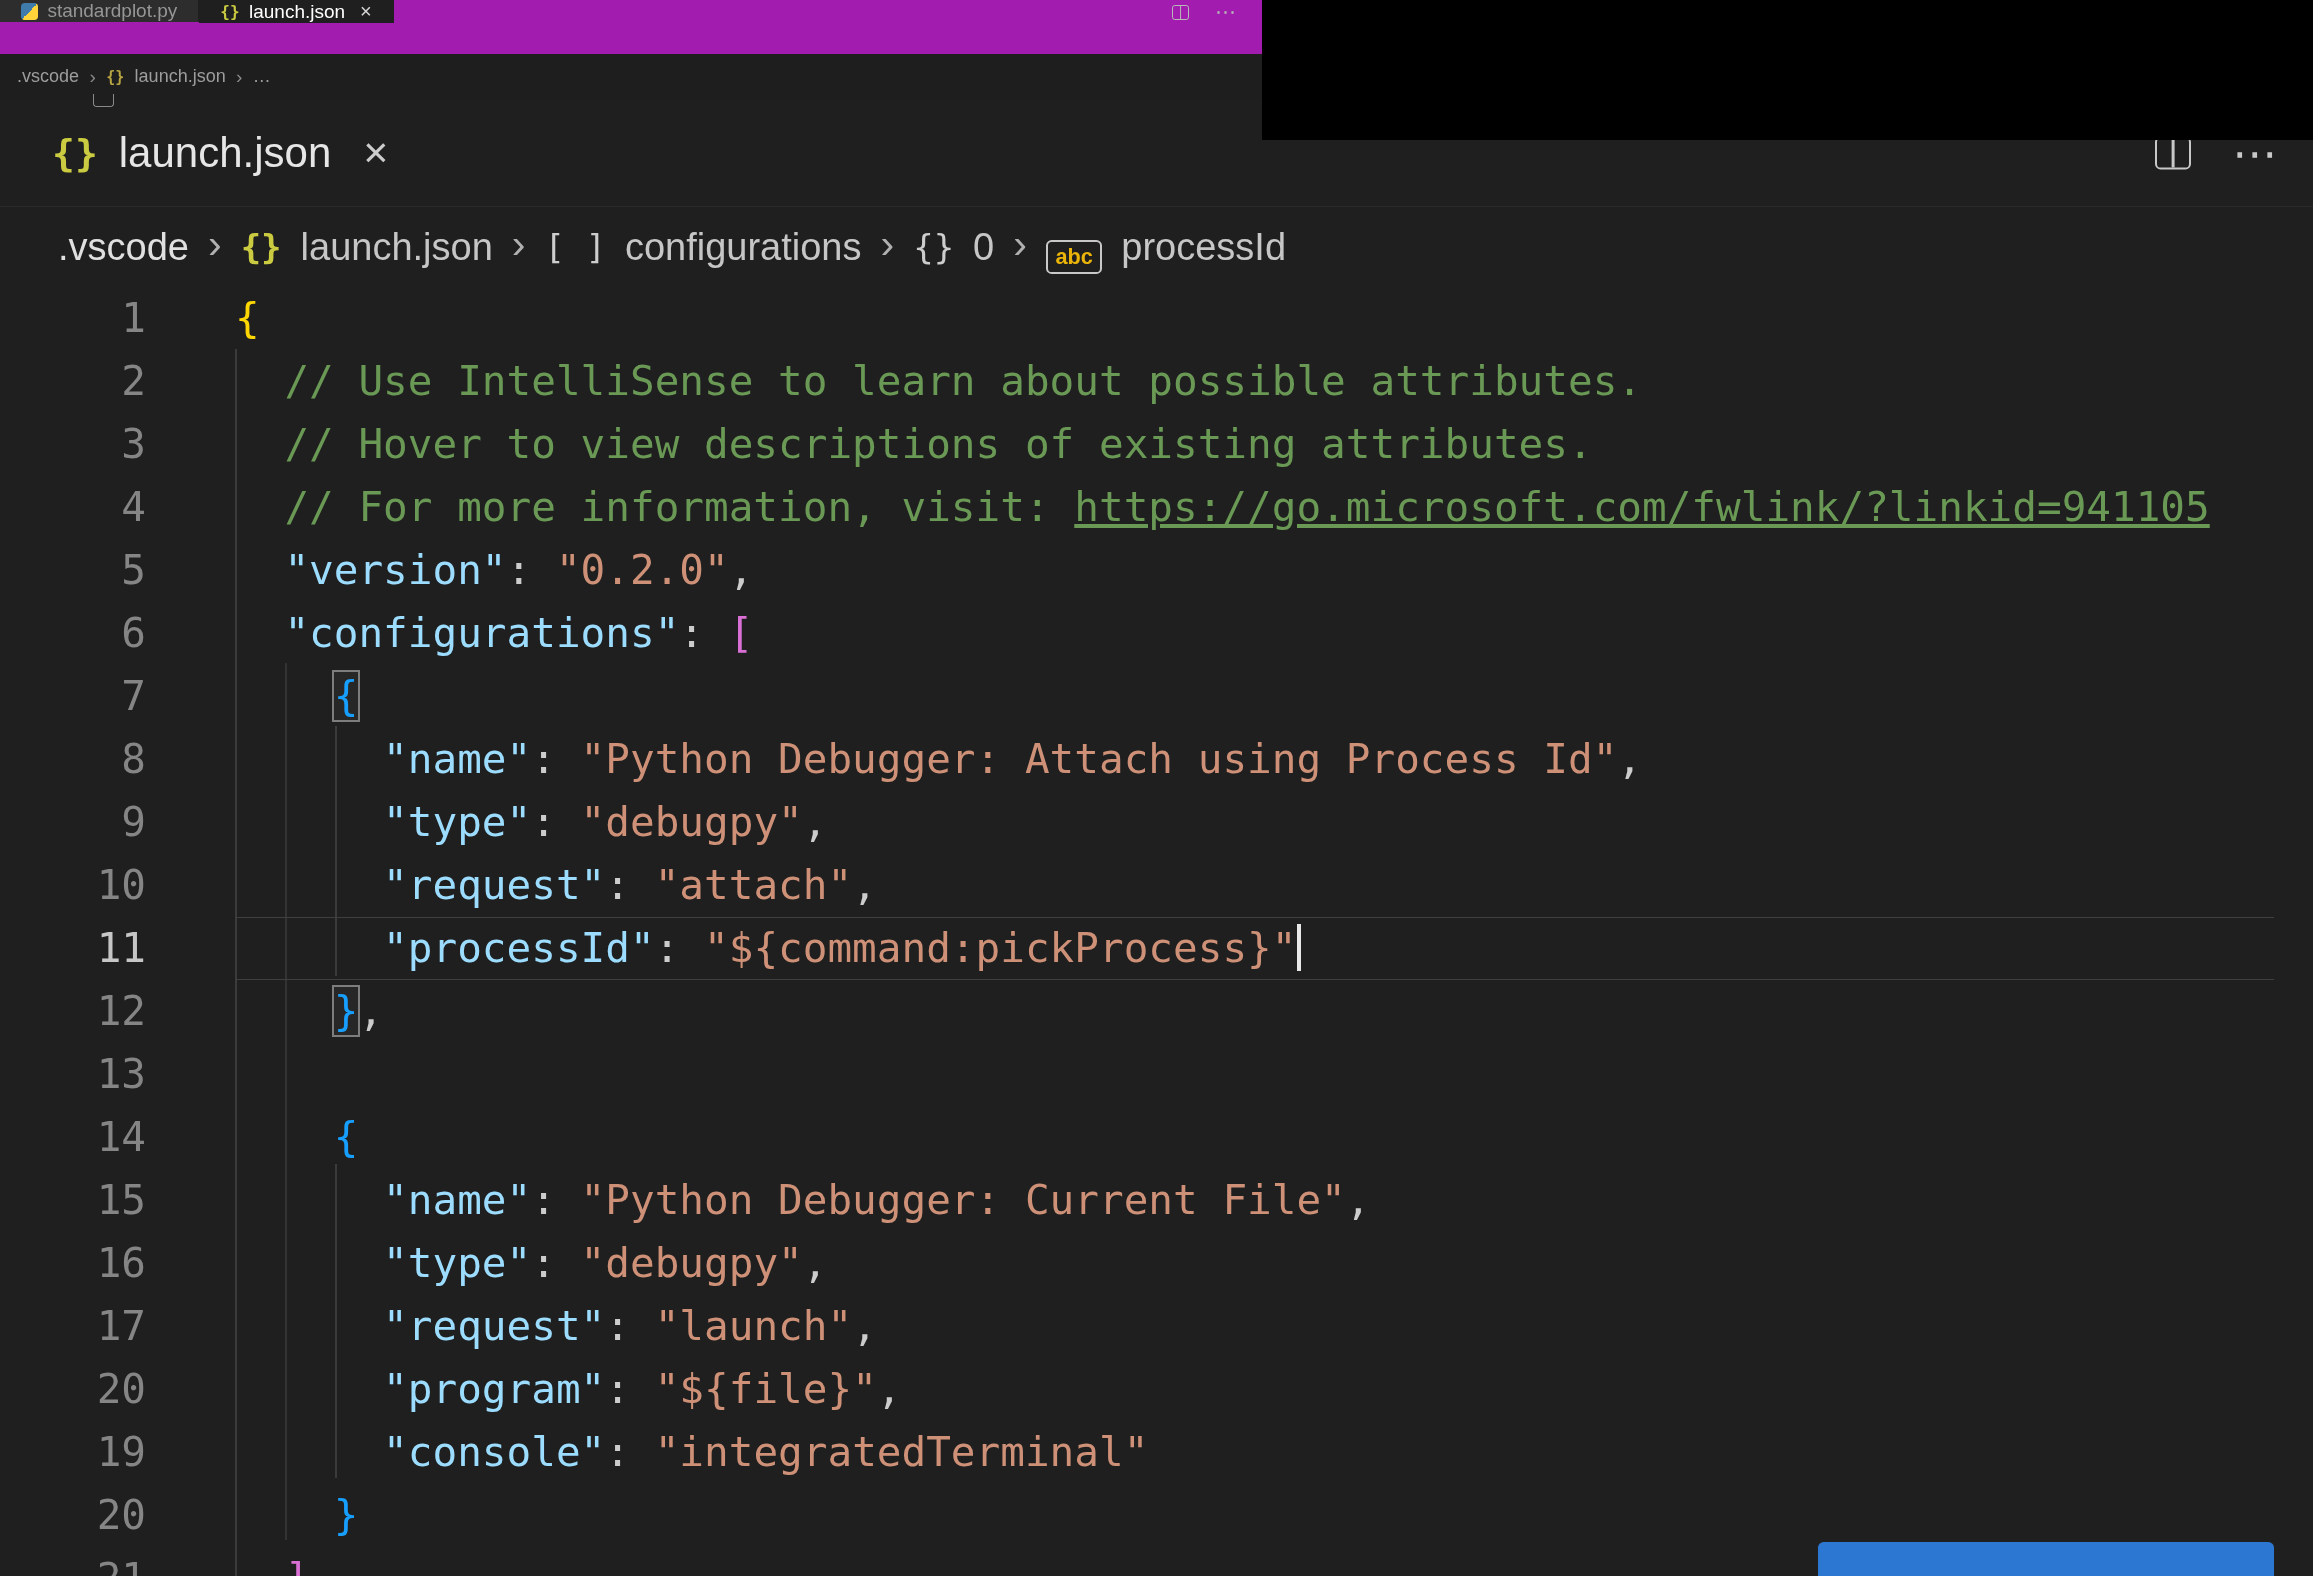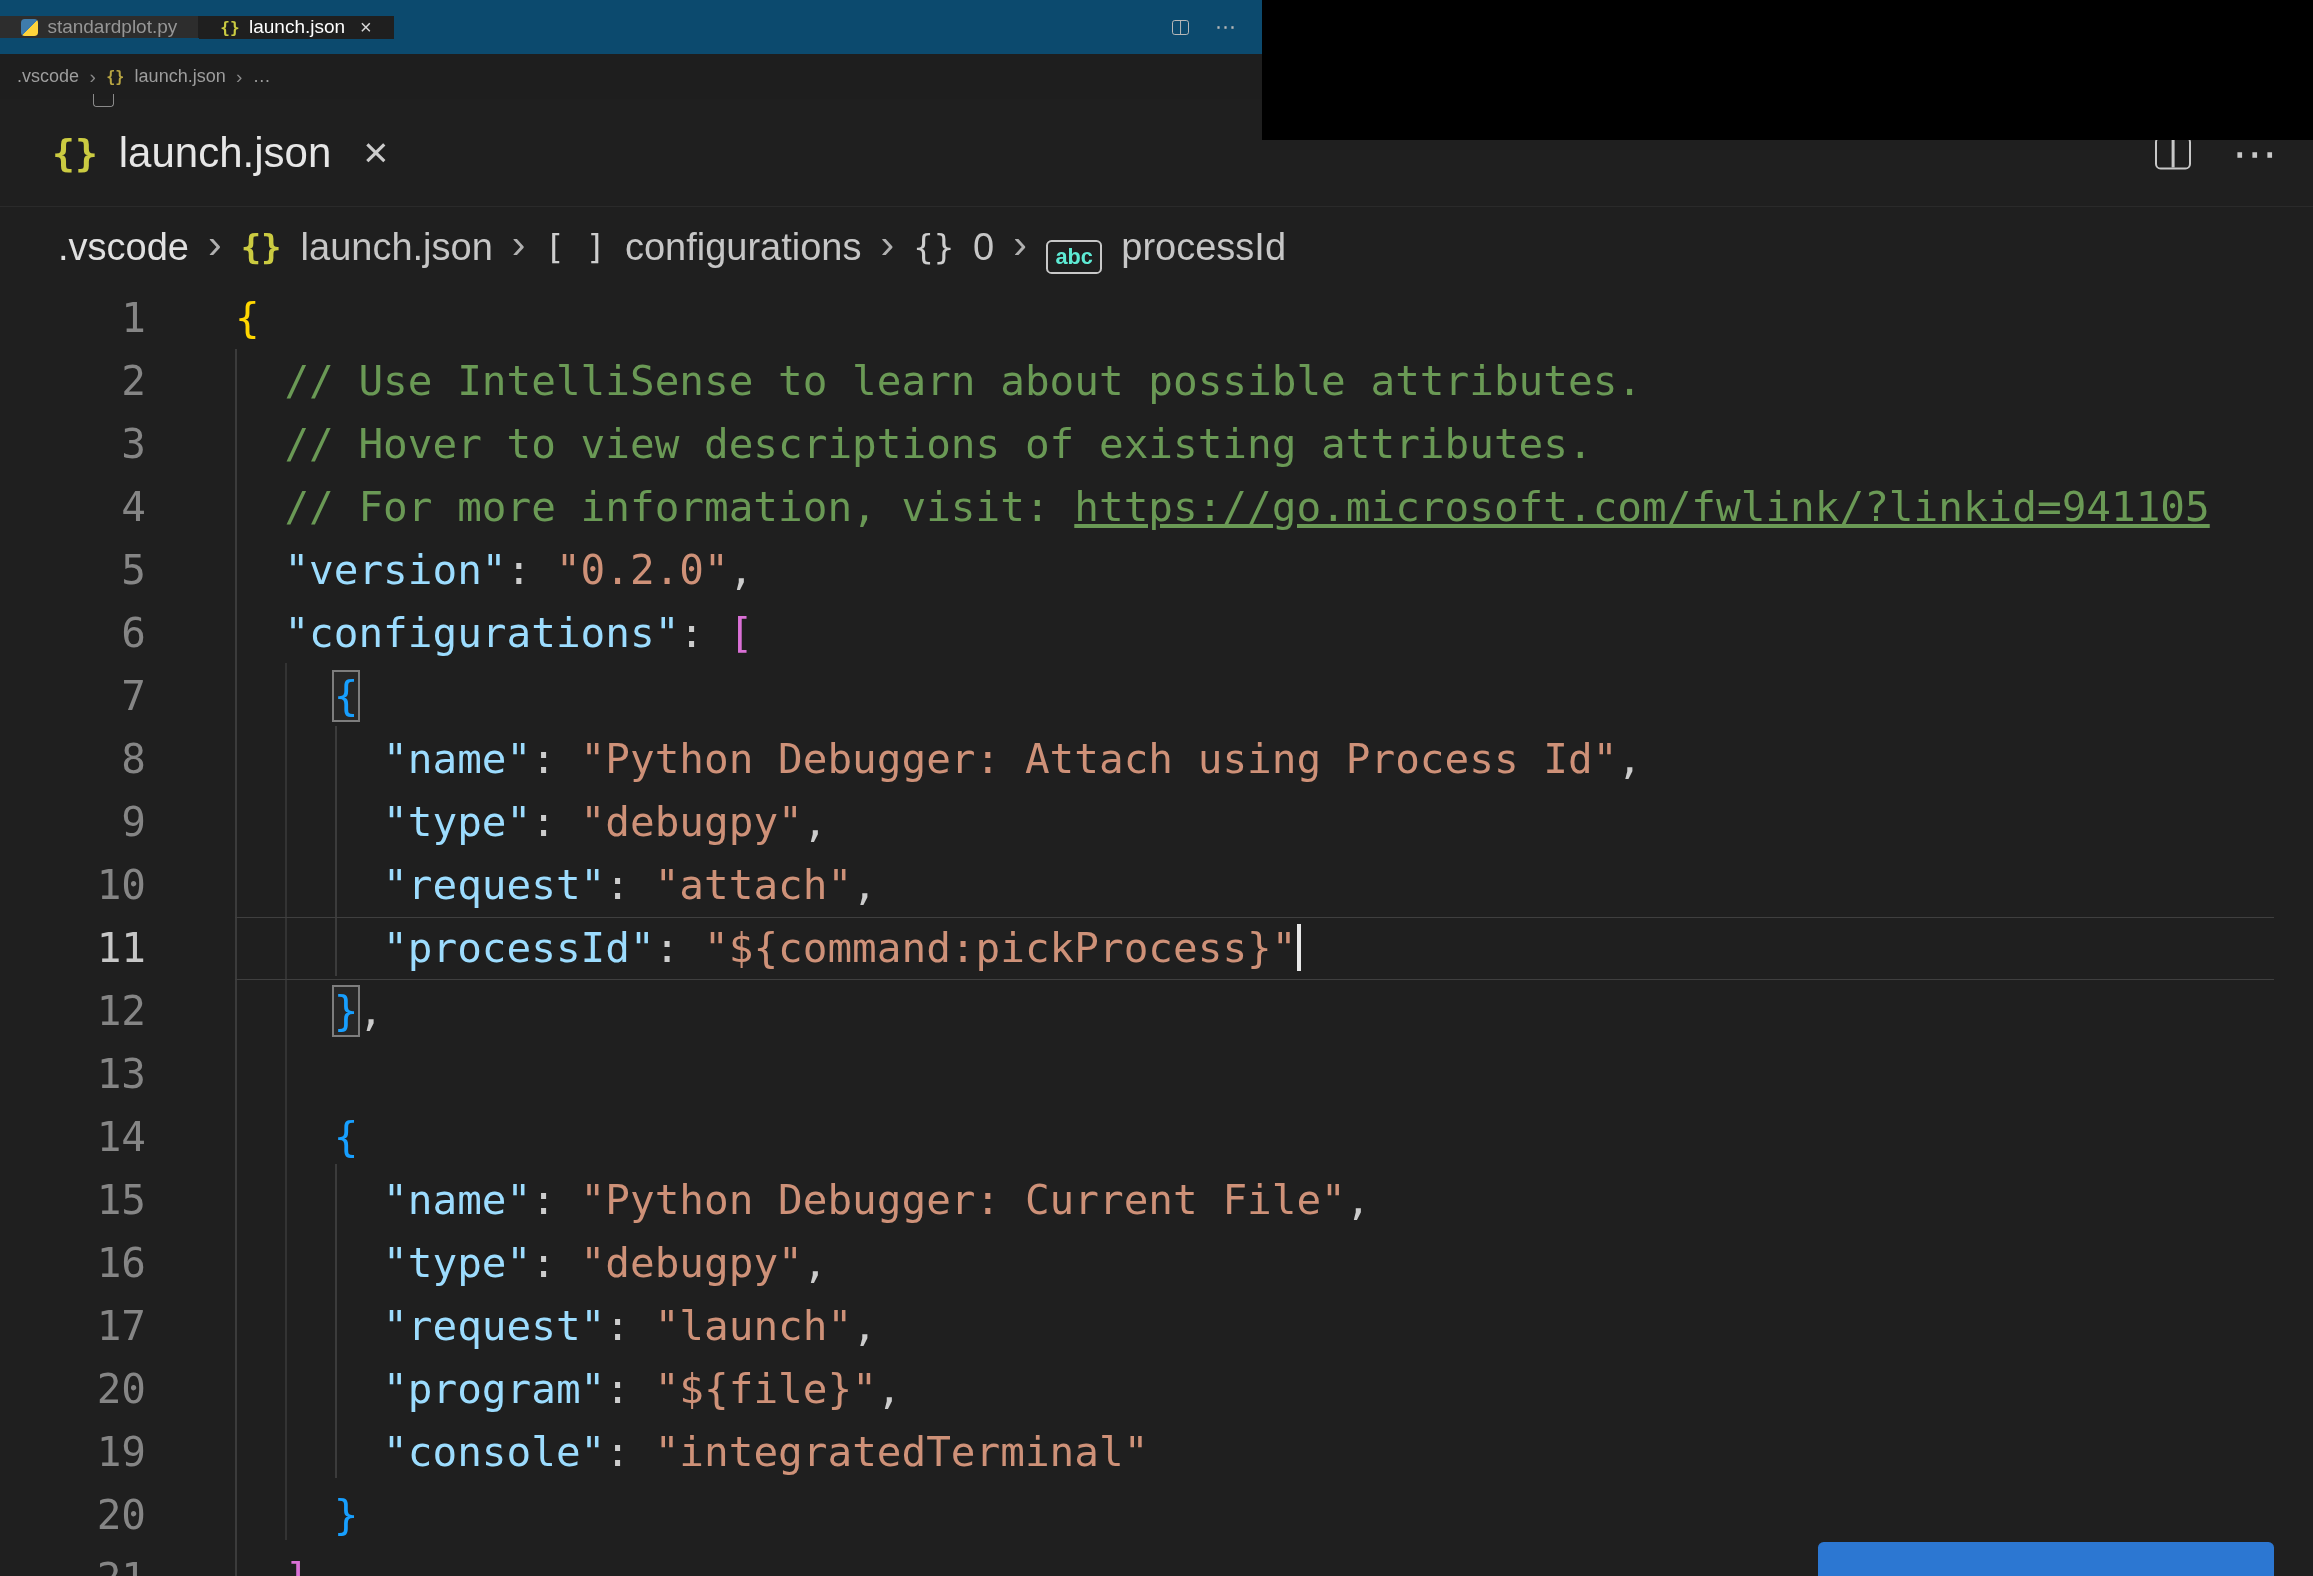--- a/index.html
+++ b/index.html
@@ -1,21 +1,21 @@
 <!DOCTYPE html>
 <html style="font-size:15px"><head>
 <meta charset="utf-8">
 <style>
   * { margin:0; padding:0; box-sizing:border-box; }
   html,body { width:2314px; height:1576px; overflow:hidden; }
   body { background:#1f1f1f; font-family:"Liberation Sans", sans-serif; position:relative; }
 
   
   .mini-bar { position:absolute; left:0; top:0; width:1262px; height:54px;
-              background:#0c4a6e; display:flex; align-items:center; z-index:4; }
+              background:#a21caf; display:flex; align-items:flex-start; z-index:4; }
   .mini-tab { display:flex; align-items:center; gap:9.4px; padding:0 21px; font-size:19px; cursor:default; }
   .mini-tab.inactive { background:#2d2d2d; color:#969696; border-right:0.9px solid #1f1f1f; }
   .mini-tab.active   { background:#1f1f1f; color:#ffffff; border-right:0.9px solid #1f1f1f; }
   .py-icon { width:17px; height:17px; border-radius:3.8px;
              background:linear-gradient(135deg,#3f7cac 0 50%, #ffd43b 50% 100%); }
   .json-icon-sm { color:#cbcb41; font-weight:700; font-size:16px; font-family:"DejaVu Sans Mono", monospace; }
   .mini-close { color:#d8d8d8; font-size:20px; margin-left:5.6px; }
   .mini-actions { margin-left:auto; display:flex; align-items:center; gap:26px; padding-right:26px; color:#b8b8b8; font-size:21px; }
   .split-icon-sm { width:17px; height:15px; border:1.9px solid #b8b8b8; border-radius:2.8px; position:relative; }
   .split-icon-sm::after { content:""; position:absolute; left:50%; top:0; bottom:0; width:1.9px; background:#b8b8b8; transform:translateX(-50%); }
@@ -48,21 +48,21 @@
   .more-icon { font-size:45px; letter-spacing:2.8px; }
 
   .crumb-row { height:80px; display:flex; align-items:center; gap:19px;
                padding-left:58px; font-size:38px; color:#c2c2c2; }
   .crumb-sep { color:#b0b0b0; font-size:41px; line-height:1; padding-bottom:5.6px; }
   .ci { color:#c6c6c6; }
   .ci-vscode { color:#e0e0e0; }
   .crumb-json-icon { color:#cbcb41; font-family:"DejaVu Sans Mono", monospace; font-size:34px; font-weight:700; }
   .crumb-array-icon, .crumb-obj-icon { color:#cdcdcd; font-family:"DejaVu Sans Mono", monospace; font-size:34px; }
   .abc-icon { border:2.8px solid #c8c8c8; border-radius:5.6px; font-size:21.7px; font-weight:600;
-              padding:1.9px 7.5px; color:#5eead4;margin-top:20px; }
+              padding:1.9px 7.5px; color:#eab308;margin-top:20px; }
 
   
   .code-area { position:relative; font-family:"DejaVu Sans Mono", monospace; font-size:41px; }
   .guide { position:absolute; width:1.9px; background:#3b3b3b; z-index:0; }
   .code-line { display:flex; height:63px; position:relative; z-index:1; }
   .line-num { width:146px; flex:none; text-align:right; color:#858585; line-height:63px; }
   .code-line.current .line-num { color:#c6c6c6;padding-left:20px; }
   .line-content { white-space:pre; line-height:63px; padding-left:89px; color:#cccccc; }
   .code-line.current::before { content:""; position:absolute; left:235px; right:40px; top:0; bottom:0;
                                border-top:1.9px solid #3f3f3f; border-bottom:1.9px solid #3f3f3f; pointer-events:none; }

